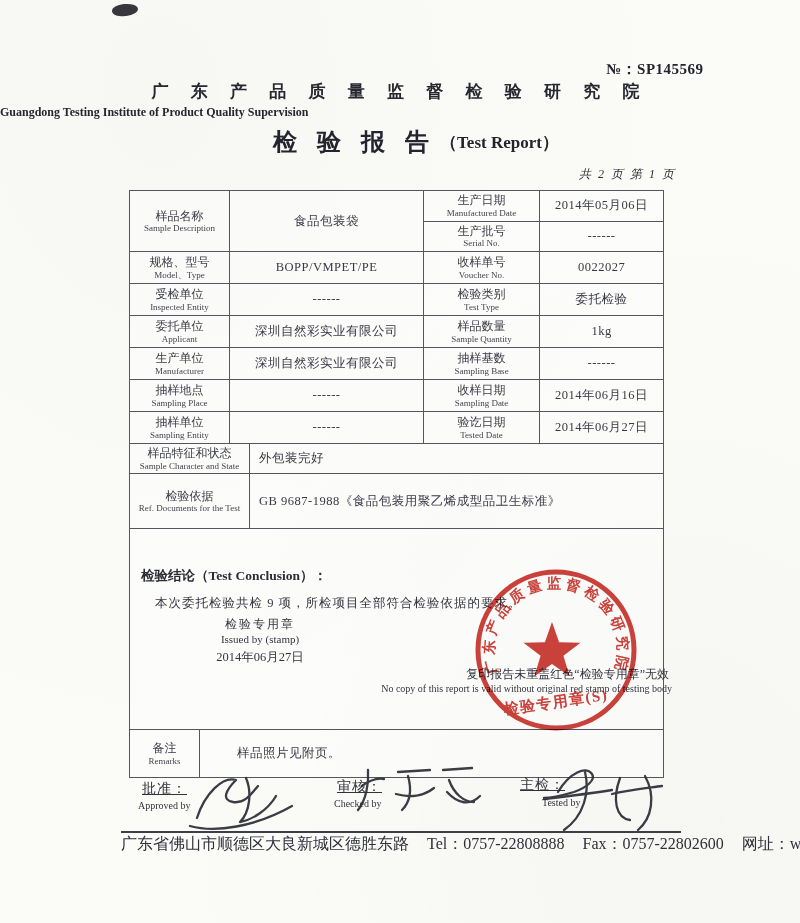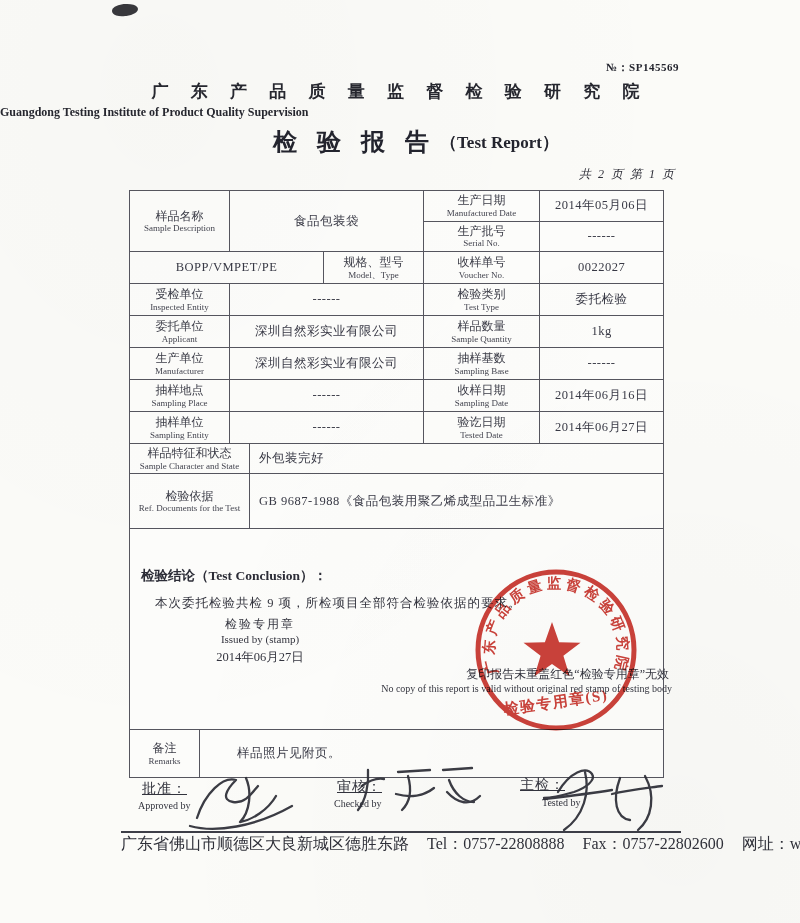--- a/index.html
+++ b/index.html
@@ -8,21 +8,21 @@
     position:absolute; left:0; top:0; width:800px; height:923px;
     background:
       radial-gradient(ellipse at 20% 10%, rgba(0,0,0,0.015), transparent 60%),
       radial-gradient(ellipse at 85% 90%, rgba(0,0,0,0.02), transparent 55%),
       #fbfbf8;
     font-family:"Liberation Serif","DejaVu Serif",serif;
     color:#34353f; overflow:hidden;
   }
   
   .artifact{position:absolute;left:112px;top:4px;width:26px;height:12px;background:#1d1d22;border-radius:45% 55% 50% 50%;transform:rotate(-7deg);opacity:.88;}
-  .report-no{position:absolute;left:606px;top:60px;font-size:11px;font-weight:bold;letter-spacing:.5px;color:#23242e;white-space:nowrap;}
+  .report-no{position:absolute;left:606px;top:60px;font-size:15px;font-weight:bold;letter-spacing:.5px;color:#23242e;white-space:nowrap;}
   .inst-cn{position:absolute;left:0;top:80px;width:800px;text-align:center;font-size:17px;font-weight:bold;letter-spacing:9px;color:#26272f;white-space:nowrap;}
   .inst-en{position:absolute;left:0;top:105px;width:800px;text-align:left;font-size:12px;font-weight:bold;color:#26272f;}
   .title-line{position:absolute;left:16px;top:126px;width:800px;text-align:center;font-weight:bold;color:#23242e;white-space:nowrap;}
   .title-cn{font-size:24px;letter-spacing:7px;vertical-align:middle;}
   .title-en{font-size:17px;vertical-align:middle;}
   .pagination{position:absolute;left:556px;top:166px;width:120px;text-align:right;font-size:12px;letter-spacing:2px;color:#2c2d37;white-space:nowrap;font-style:italic;}
   
   .tbl{position:absolute;left:129px;top:190px;width:535px;border:1.5px solid #55555e;box-sizing:border-box;background:rgba(255,255,255,.35);}
   .trow{display:flex;border-bottom:1px solid #55555e;align-items:stretch;}
   .trow:last-child{border-bottom:none;gap:23px;}
@@ -102,25 +102,25 @@
           <div class="cell w3">
             <div class="lab-cn">生产批号</div>
             <div class="lab-en">Serial No.</div>
           </div>
           <div class="cell w4 last val">------</div>
         </div>
       </div>
     </div>
 
     <div class="trow h31">
-      <div class="cell w2 val">BOPP/VMPET/PE</div>
       <div class="cell w1">
         <div class="lab-cn">规格、型号</div>
         <div class="lab-en">Model、Type</div>
       </div>
+      <div class="cell w2 val">BOPP/VMPET/PE</div>
       <div class="cell w3">
         <div class="lab-cn">收样单号</div>
         <div class="lab-en">Voucher No.</div>
       </div>
       <div class="cell w4 last val">0022027</div>
     </div>
 
     <div class="trow h31">
       <div class="cell w1">
         <div class="lab-cn">受检单位</div>

